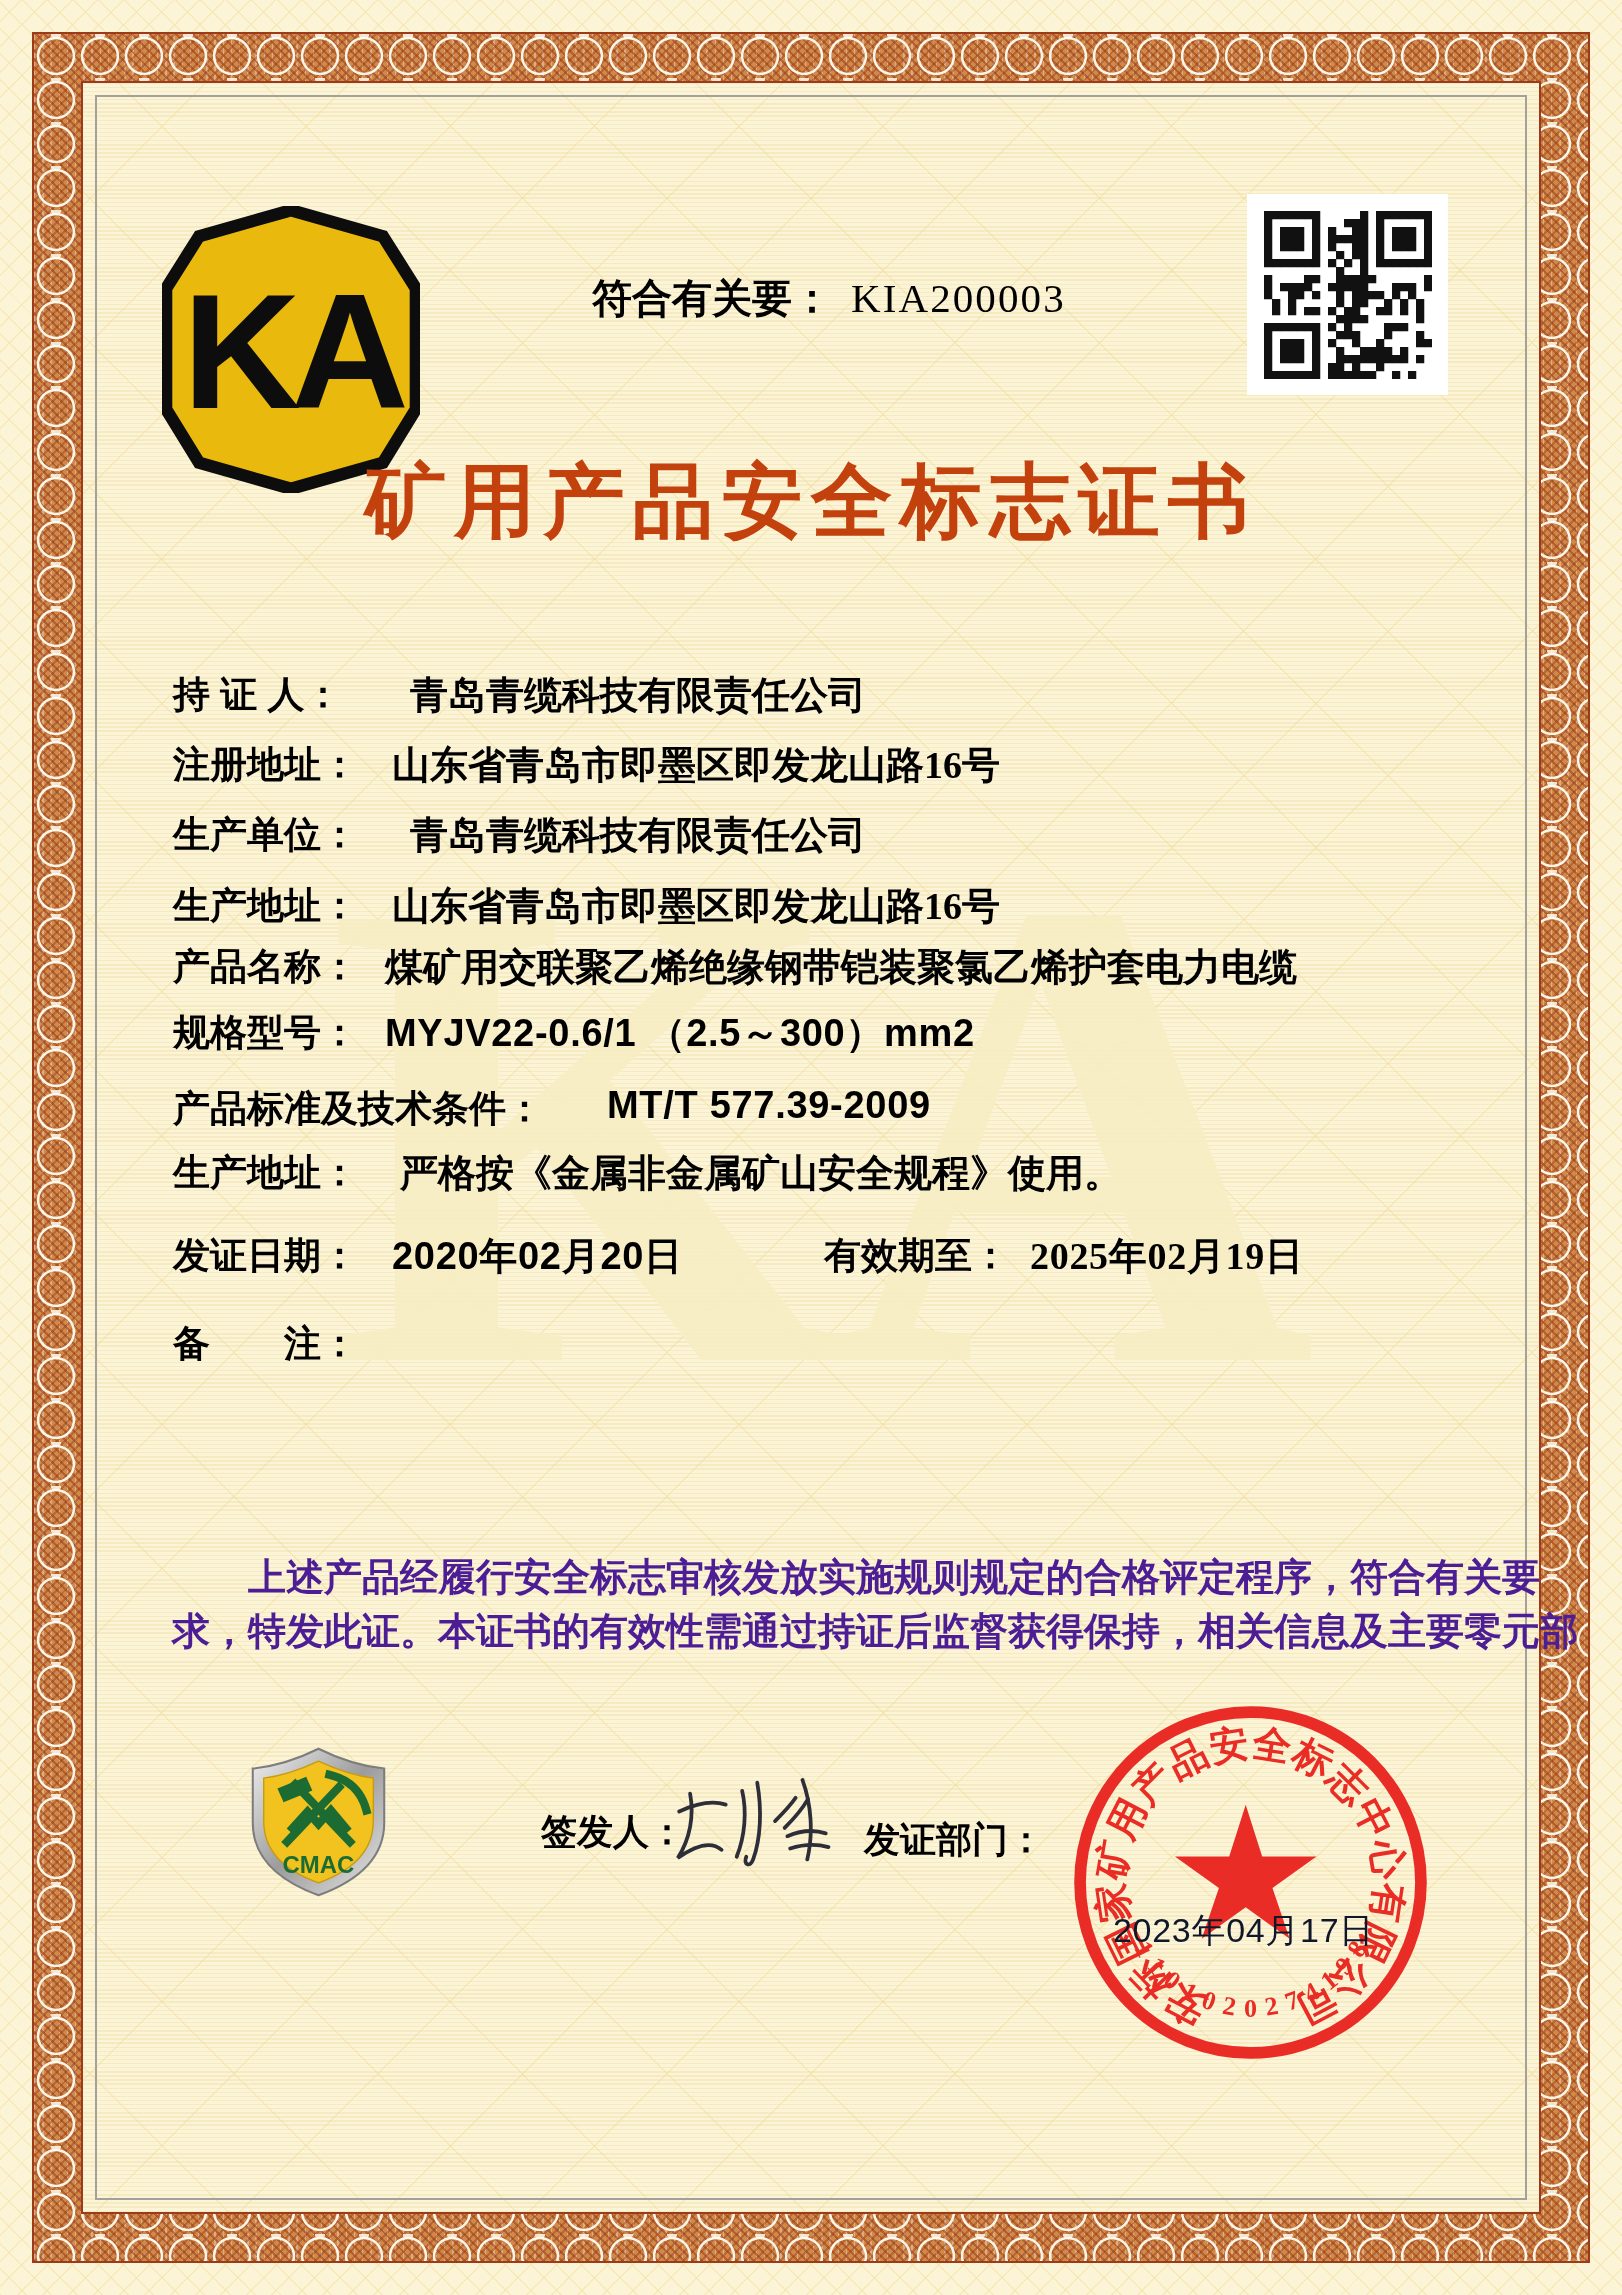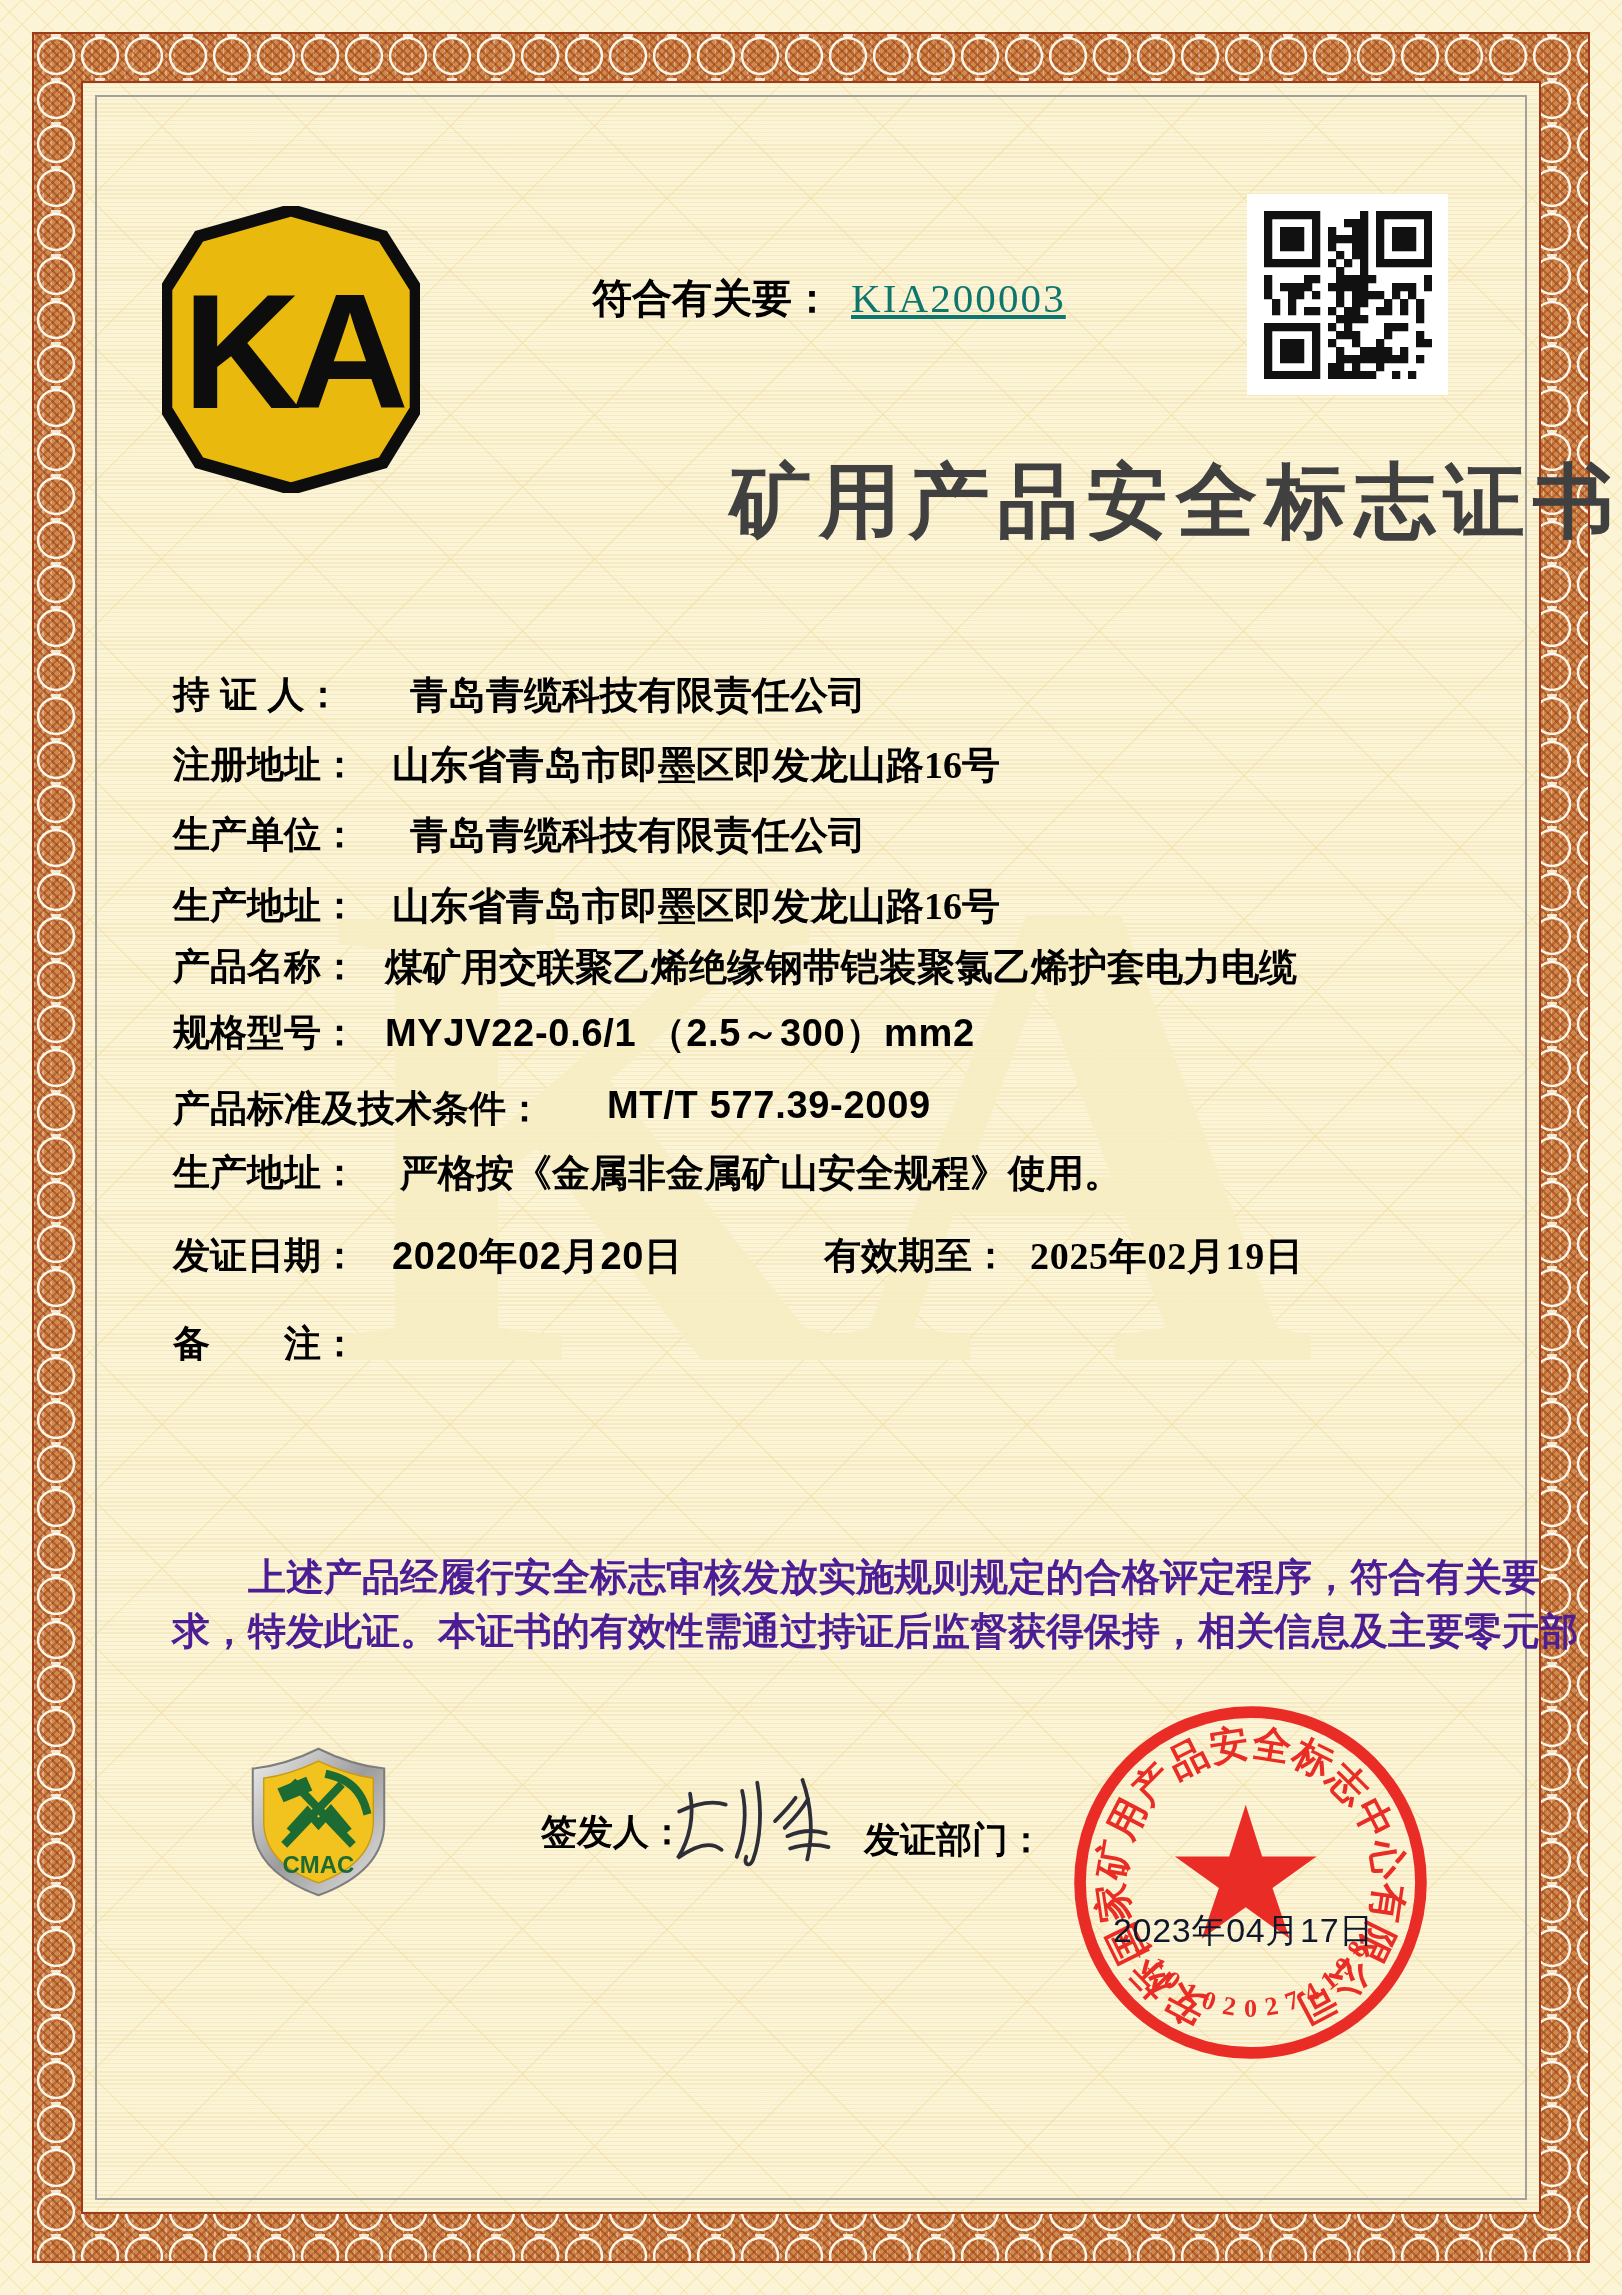--- a/index.html
+++ b/index.html
@@ -29,26 +29,26 @@
       repeating-linear-gradient(45deg, rgba(244,226,165,.6) 0 1.4px, rgba(244,226,165,0) 1.4px 18px),
       repeating-linear-gradient(-45deg, rgba(244,226,165,.6) 0 1.4px, rgba(244,226,165,0) 1.4px 18px);}
   .wm-ka{position:absolute;left:50%;top:797px;transform:translateX(-50%);z-index:4;
     font:700 673px "Liberation Serif",serif;letter-spacing:-20.6px;color:#f8eec4;opacity:.85;
     line-height:1;pointer-events:none;}
   .content{position:absolute;inset:0;z-index:5;}
   
   .ka-badge{position:absolute;left:162px;top:206px;width:258px;height:287px;}
   .header-line{position:absolute;left:592px;top:271px;white-space:nowrap;}
   .hd-label{font:700 40px "Liberation Serif",serif;color:#000;}
-  .hd-number{font:400 41px "Liberation Serif",serif;color:#0f766e;letter-spacing:2.1px;margin-left:19px;text-decoration:underline;}
+  .hd-number{font:400 41px "Liberation Serif",serif;color:#000000;letter-spacing:2.1px;margin-left:19px;}
   .qr-panel{position:absolute;left:1247px;top:194px;width:201px;height:201px;background:#fff;}
   .qr-panel svg{position:absolute;left:16.5px;top:16.5px;}
   
-  .title{position:absolute;left:0;width:100%;top:448px;text-align:right;
-    font:700 81px "Liberation Serif",serif;letter-spacing:8.2px;color:#404040;}
+  .title{position:absolute;left:0;width:100%;top:448px;text-align:center;
+    font:700 81px "Liberation Serif",serif;letter-spacing:8.2px;color:#c2410c;}
   
   .row{position:absolute;left:0;width:100%;height:49px;}
   .lab{position:absolute;left:173px;font:700 37px "Liberation Sans",sans-serif;color:#000;white-space:nowrap;}
   .val{position:absolute;font:700 38px "Liberation Serif",serif;color:#000;white-space:nowrap;}
   .num{font-family:Liberation Sans, sans-serif;letter-spacing:0.7px;}
   .r0{top:670px}  .r0 .val{left:410px}
   .r1{top:740px} .r1 .val{left:392px}
   .r2{top:810px} .r2 .val{left:410px}
   .r3{top:881px} .r3 .val{left:392px}
   .r4{top:942px} .r4 .val{left:385px}

